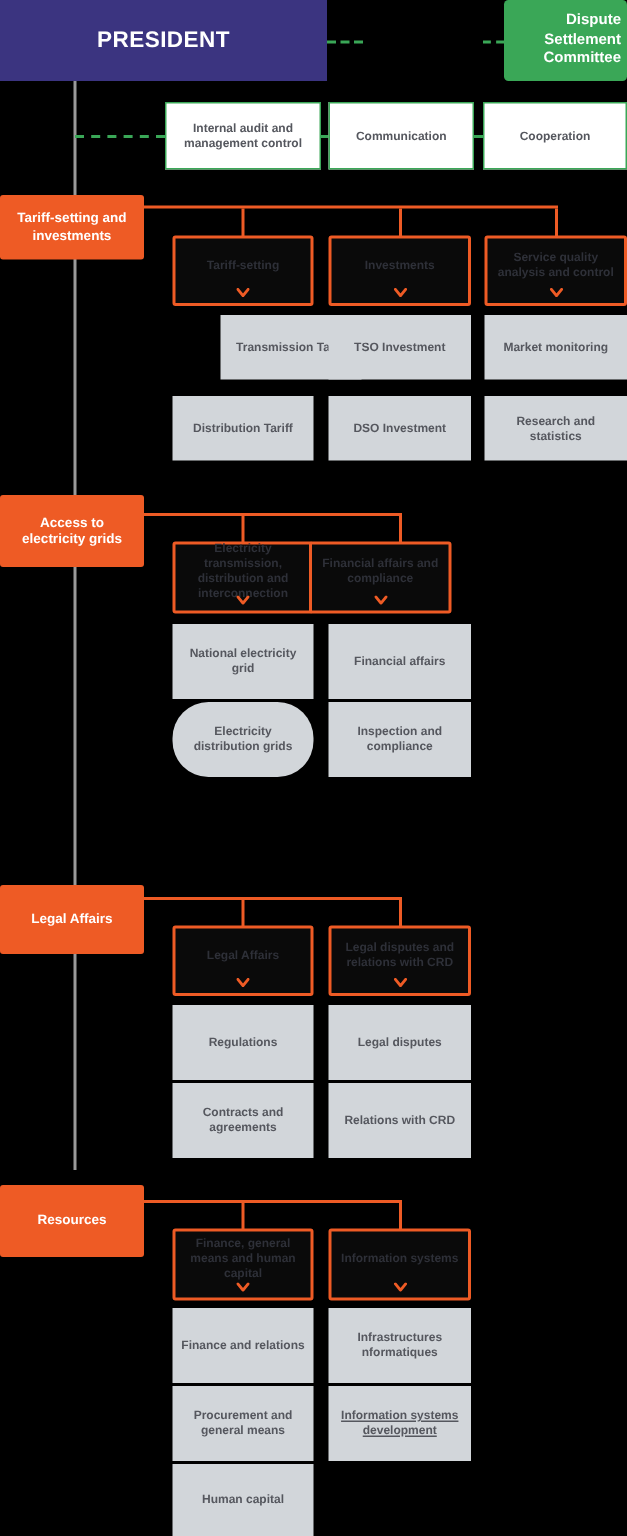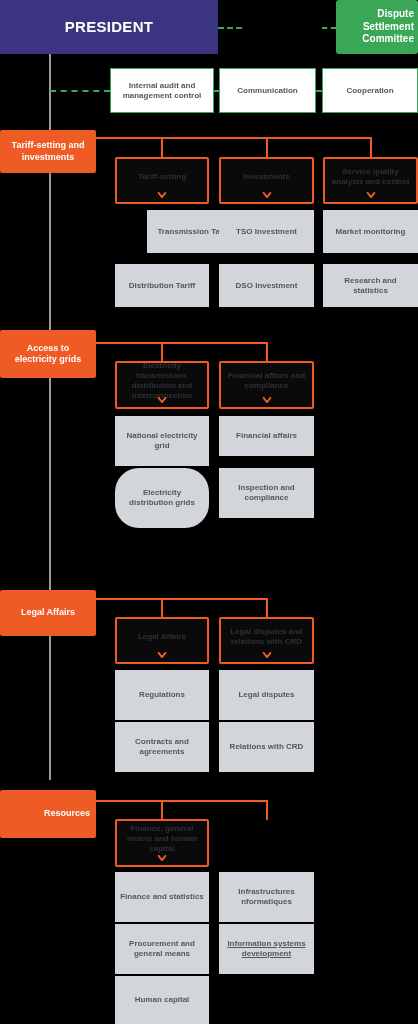--- a/index.html
+++ b/index.html
@@ -208,31 +208,31 @@
 
   <div class="box dept" style="left:115px;top:361px;width:94px;height:48px;">
     <span>Electricity transmission, distribution and interconnection</span>
     <svg class="chev" viewBox="0 0 10 7">
       <path d="M1 1 L5 6 L9 1" fill="none" stroke="#ee5b25" stroke-width="2.2" stroke-linecap="round"></path>
     </svg>
   </div>
   <div class="box leaf" style="left:115px;top:416px;width:94px;height:50px;">
     <span>National electricity grid</span>
   </div>
-  <div class="box leaf" style="left:115px;top:468px;width:94px;height:60px;border-radius:24px;">
+  <div class="box leaf" style="left:115px;top:468px;width:94px;height:50px;border-radius:24px;">
     <span>Electricity distribution grids</span>
   </div>
 
-  <div class="box dept" style="left:219px;top:361px;width:95px;height:48px;">
+  <div class="box dept" style="left:206px;top:361px;width:95px;height:48px;">
     <span>Financial affairs and compliance</span>
     <svg class="chev" viewBox="0 0 10 7">
       <path d="M1 1 L5 6 L9 1" fill="none" stroke="#ee5b25" stroke-width="2.2" stroke-linecap="round"></path>
     </svg>
   </div>
-  <div class="box leaf" style="left:219px;top:416px;width:95px;height:40px;">
+  <div class="box leaf" style="left:219px;top:416px;width:95px;height:50px;">
     <span>Financial affairs</span>
   </div>
   <div class="box leaf" style="left:219px;top:468px;width:95px;height:50px;">
     <span>Inspection and compliance</span>
   </div>
 
   <div class="box division" style="left:0;top:590px;width:96px;height:46px;">
     <span>Legal Affairs</span>
   </div>
   <div class="conn" style="left:96px;top:598px;width:172px;height:2px;"></div>
@@ -258,43 +258,49 @@
       <path d="M1 1 L5 6 L9 1" fill="none" stroke="#ee5b25" stroke-width="2.2" stroke-linecap="round"></path>
     </svg>
   </div>
   <div class="box leaf" style="left:219px;top:670px;width:95px;height:50px;">
     <span>Legal disputes</span>
   </div>
   <div class="box leaf" style="left:219px;top:722px;width:95px;height:50px;">
     <span>Relations with CRD</span>
   </div>
 
-  <div class="box division" style="left:0;top:790px;width:96px;height:48px;justify-content:flex-end;">
+  <div class="box division" style="left:0;top:790px;width:96px;height:48px;">
     <span>Resources</span>
   </div>
   <div class="conn" style="left:96px;top:800px;width:172px;height:2px;"></div>
   <div class="conn" style="left:161px;top:802px;width:2px;height:18px;"></div>
   <div class="conn" style="left:266px;top:802px;width:2px;height:18px;"></div>
 
   <div class="box dept" style="left:115px;top:819px;width:94px;height:48px;">
     <span>Finance, general means and human capital</span>
     <svg class="chev" viewBox="0 0 10 7">
       <path d="M1 1 L5 6 L9 1" fill="none" stroke="#ee5b25" stroke-width="2.2" stroke-linecap="round"></path>
     </svg>
   </div>
   <div class="box leaf" style="left:115px;top:872px;width:94px;height:50px;">
-    <span>Finance and statistics</span>
+    <span>Finance and relations</span>
   </div>
   <div class="box leaf" style="left:115px;top:924px;width:94px;height:50px;">
     <span>Procurement and general means</span>
   </div>
   <div class="box leaf" style="left:115px;top:976px;width:94px;height:48px;">
     <span>Human capital</span>
   </div>
 
+  <div class="box dept" style="left:219px;top:819px;width:95px;height:48px;">
+    <span>Information systems</span>
+    <svg class="chev" viewBox="0 0 10 7">
+      <path d="M1 1 L5 6 L9 1" fill="none" stroke="#ee5b25" stroke-width="2.2" stroke-linecap="round"></path>
+    </svg>
+  </div>
   <div class="box leaf" style="left:219px;top:872px;width:95px;height:50px;">
     <span>Infrastructures nformatiques</span>
   </div>
   <div class="box leaf" style="left:219px;top:924px;width:95px;height:50px;text-decoration:underline;">
     <span>Information systems development</span>
   </div>
 
 </div>
 
 </body></html>

